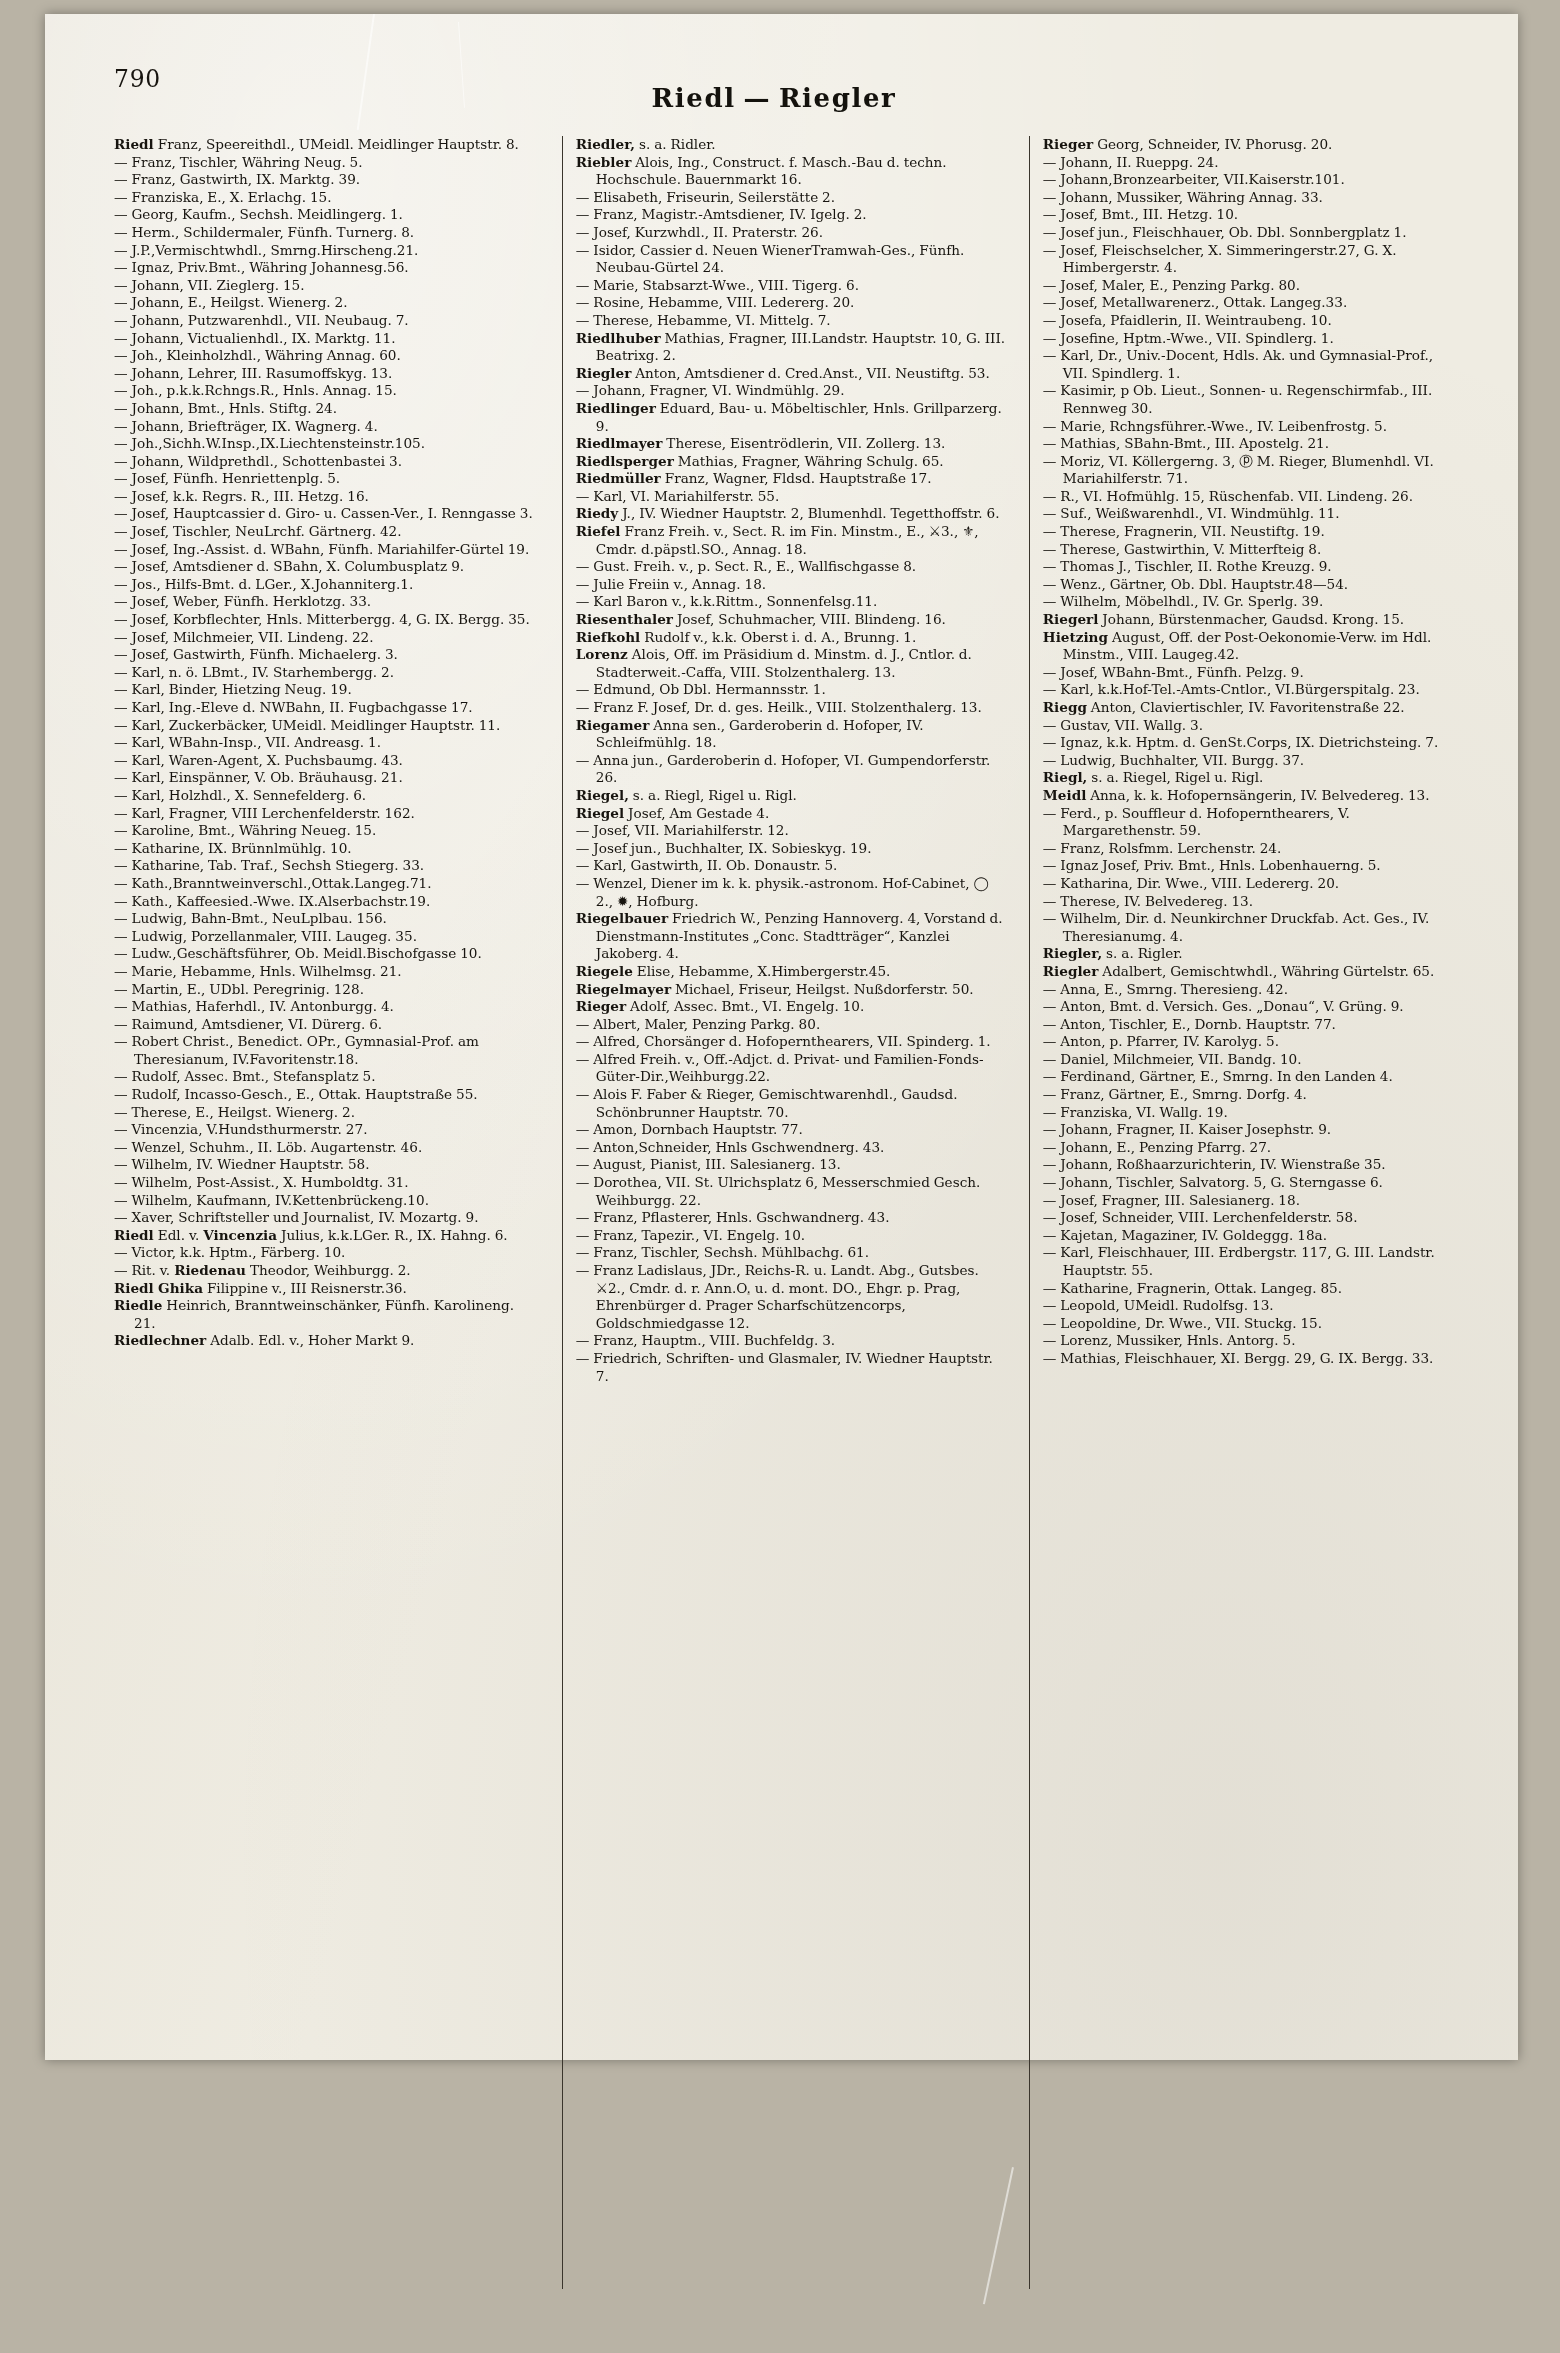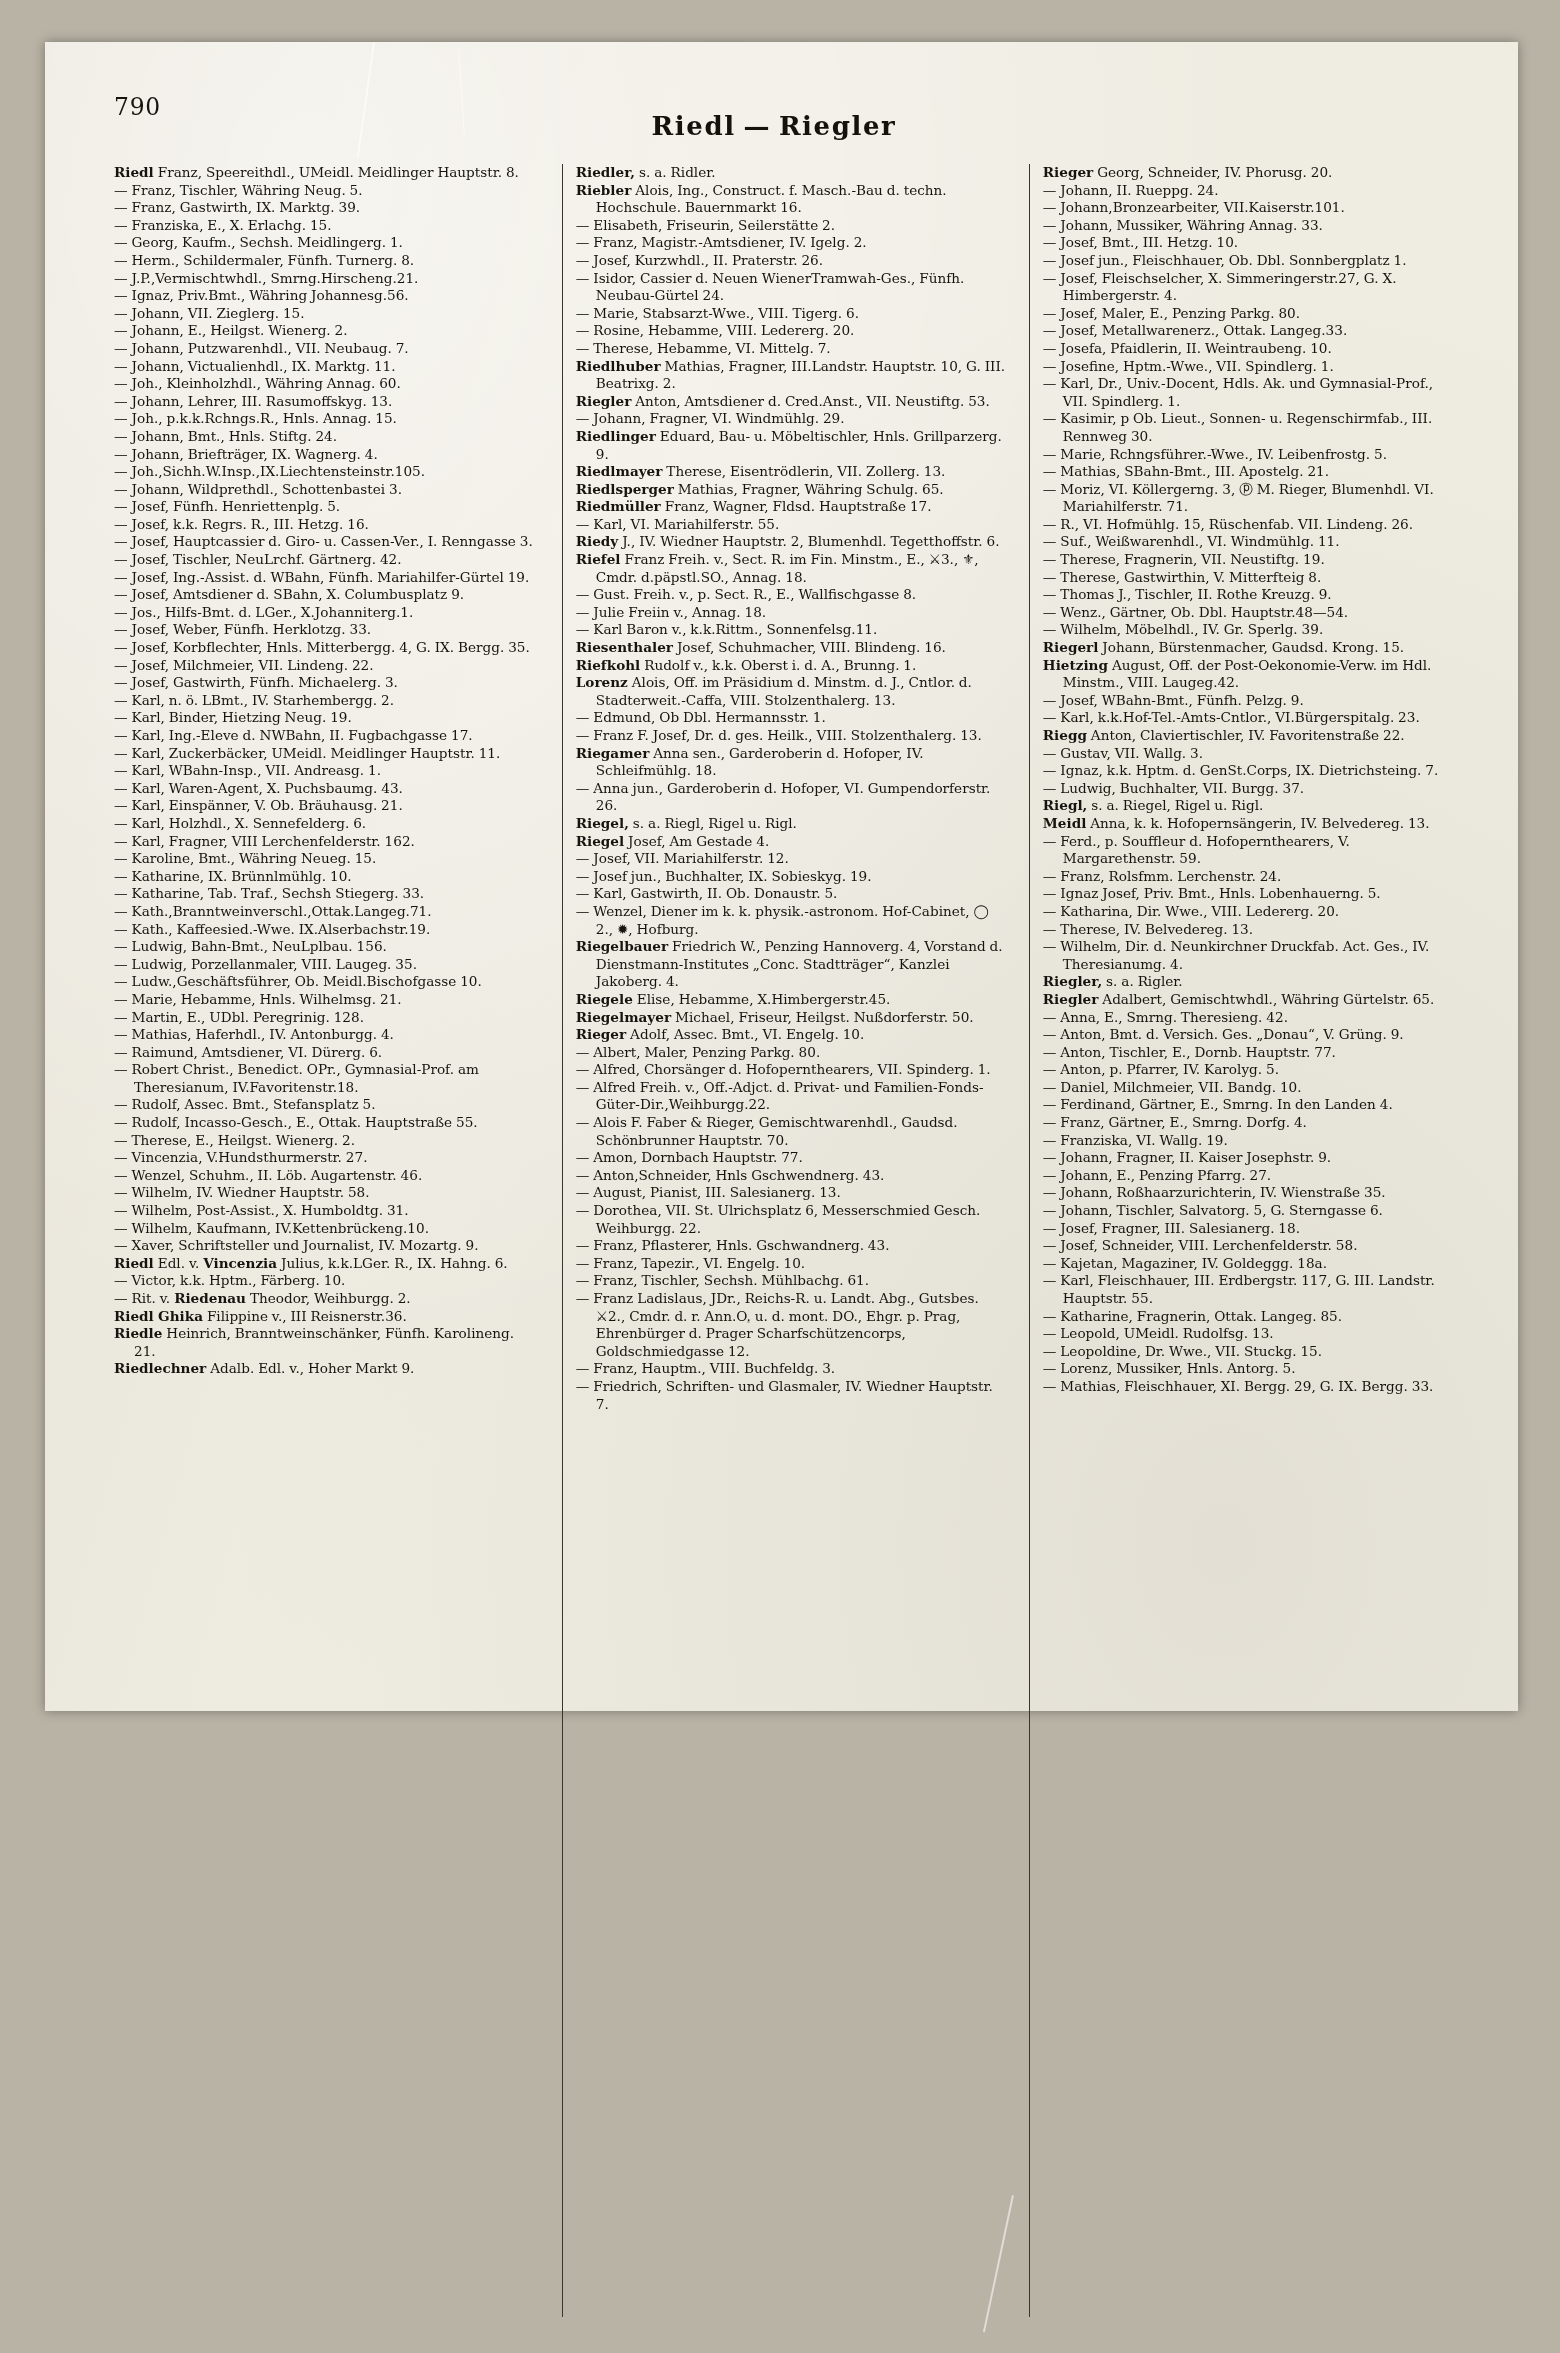--- a/index.html
+++ b/index.html
@@ -5,24 +5,23 @@
   html, body { margin:0; padding:0; }
   body {
     width:1560px; height:2354px;
     background:#b9b3a5;
     font-family:"DejaVu Serif", serif;
     overflow:hidden;
   }
   .page {
     position:absolute;
     left:45px; top:14px;
-    width:1473px; height:1669px;
+    width:1473px; height:2046px;
     background:#efece2;
     box-shadow:0 0 11px rgba(0,0,0,0.35);
-    margin-top:28px;
   }
   .paper-tex {
     position:absolute; inset:0;
     background:
       radial-gradient(ellipse at 18% 8%, rgba(255,255,255,0.55), rgba(255,255,255,0) 55%),
       radial-gradient(ellipse at 80% 90%, rgba(120,110,95,0.10), rgba(255,255,255,0) 60%),
       linear-gradient(105deg, rgba(210,203,186,0.25), rgba(255,255,255,0) 40%);
     pointer-events:none;
   }
   .scratch {

